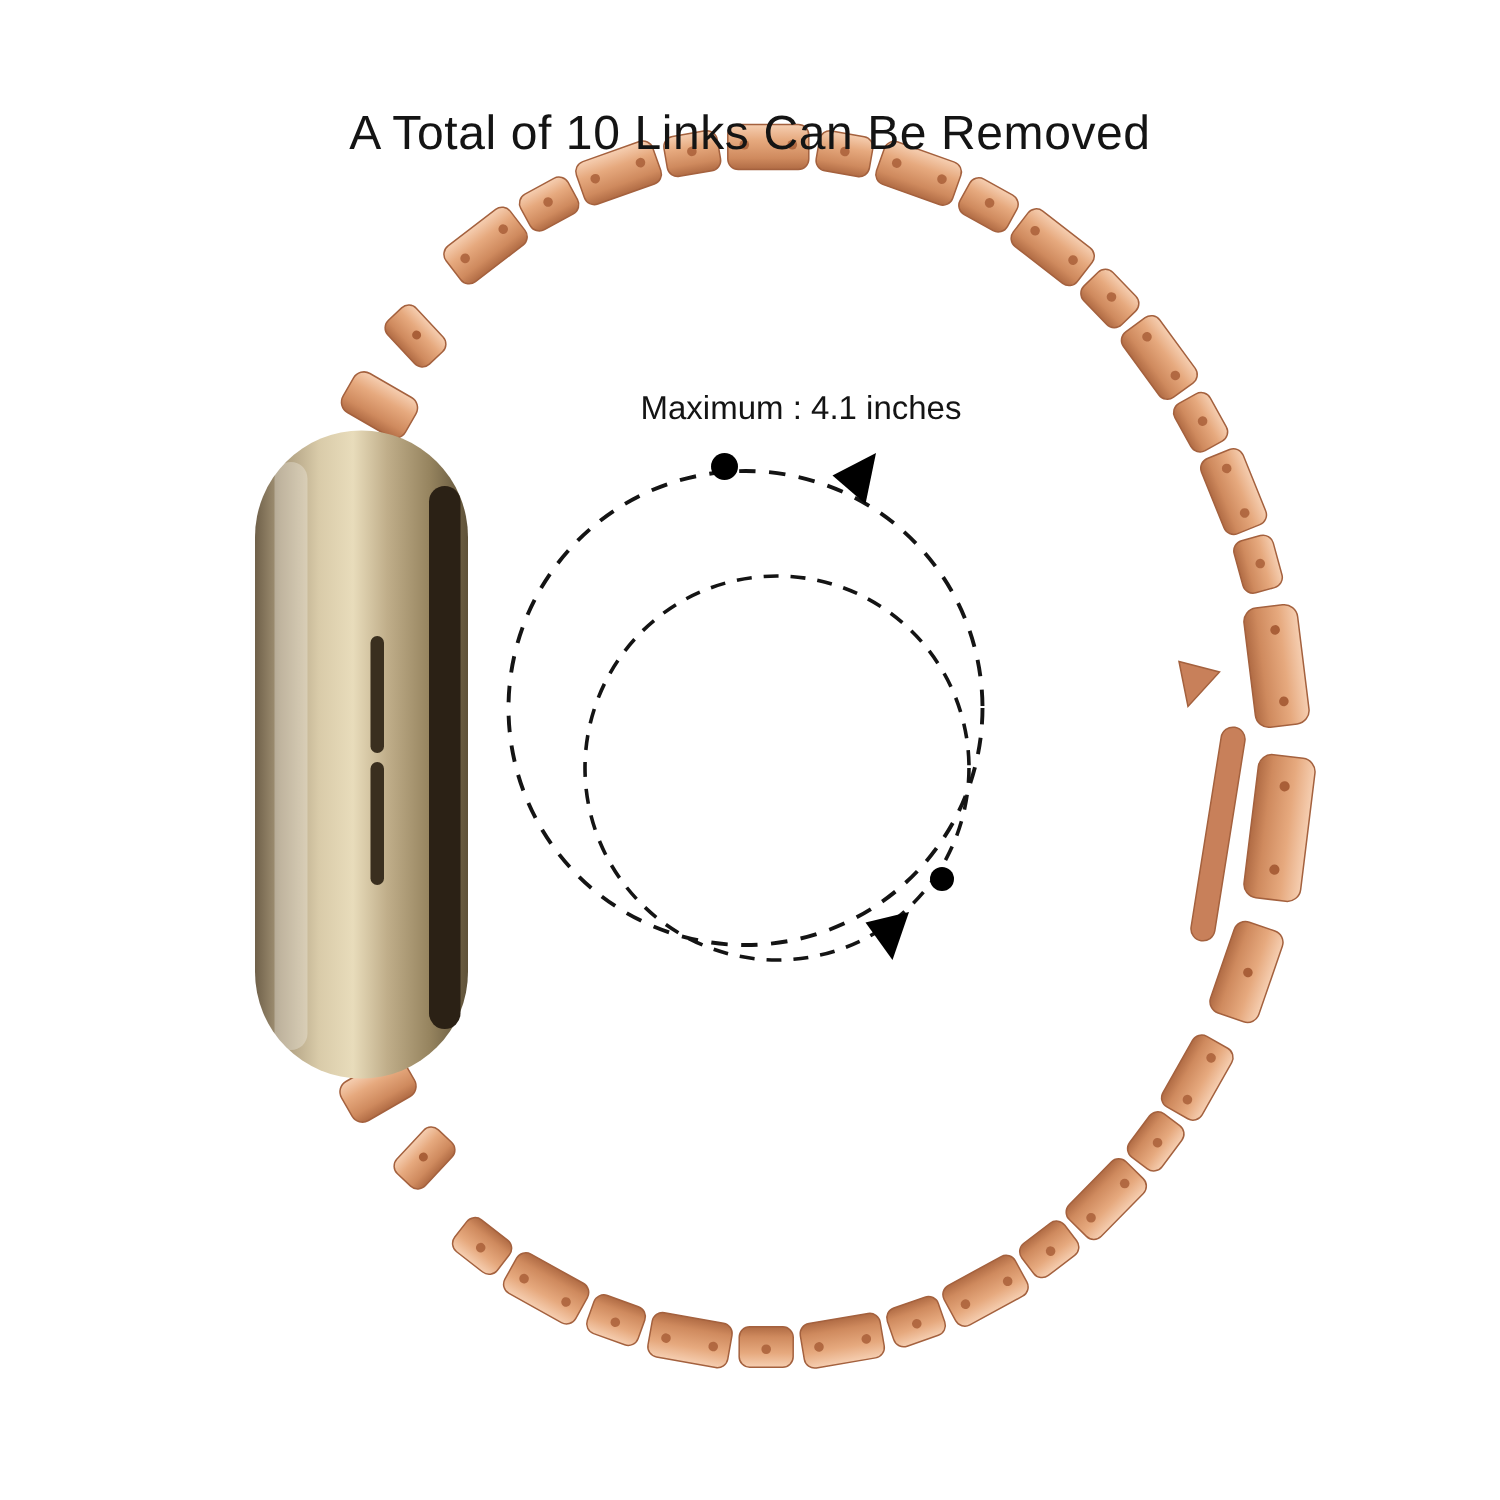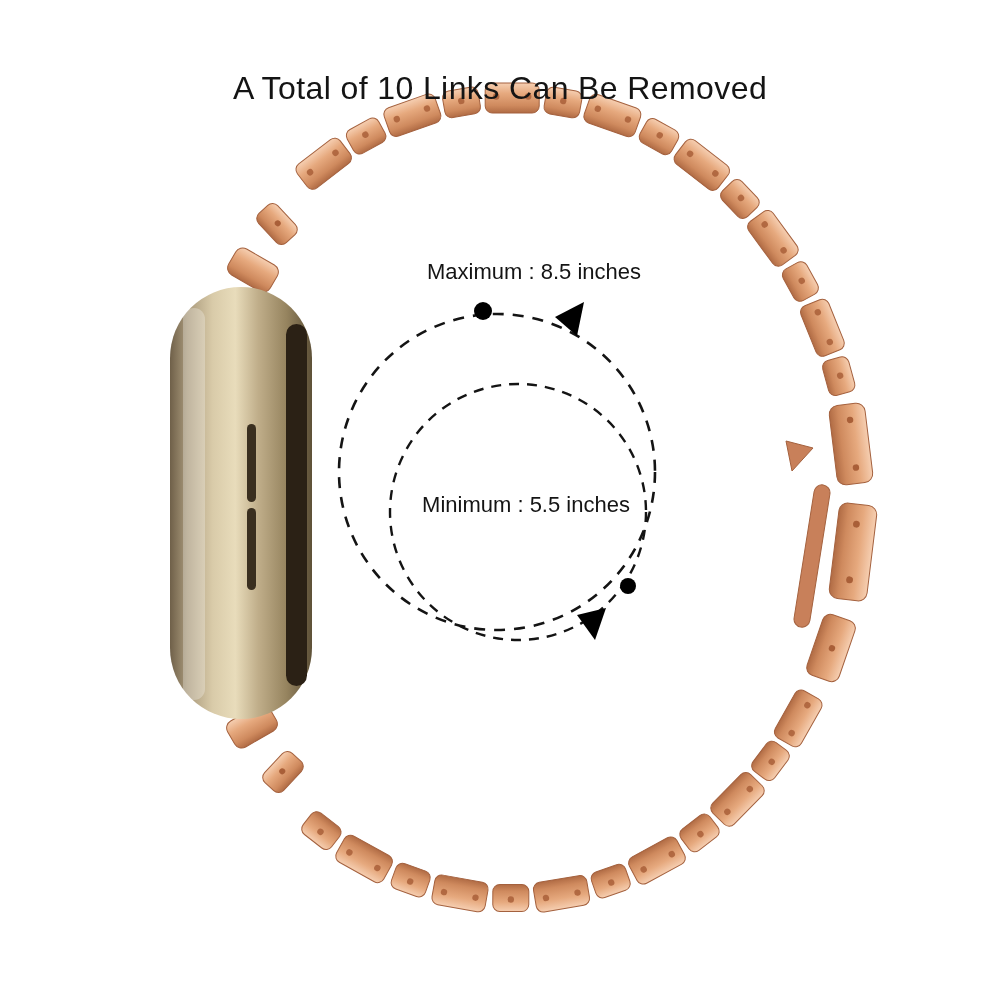--- a/index.html
+++ b/index.html
@@ -207,15 +207,14 @@
     </g>
 
     <g>
       <circle cx="518" cy="512" r="128" fill="none" stroke="#141414" stroke-width="2.4" stroke-dasharray="10 8"></circle>
       <circle cx="628" cy="586" r="8" fill="#000000"></circle>
       <polygon points="606,608 577,615 595,640" fill="#000000"></polygon>
     </g>
   </svg>
 
   <div class="label title">A Total of 10 Links Can Be Removed</div>
-  <div class="label max-label">Maximum : 8.5 inches</div>
-  <div class="label min-label">Minimum : 5.5 inches</div>
+  <div class="label max-label">Maximum : 4.1 inches</div>
 </div>
 
 </body></html>

